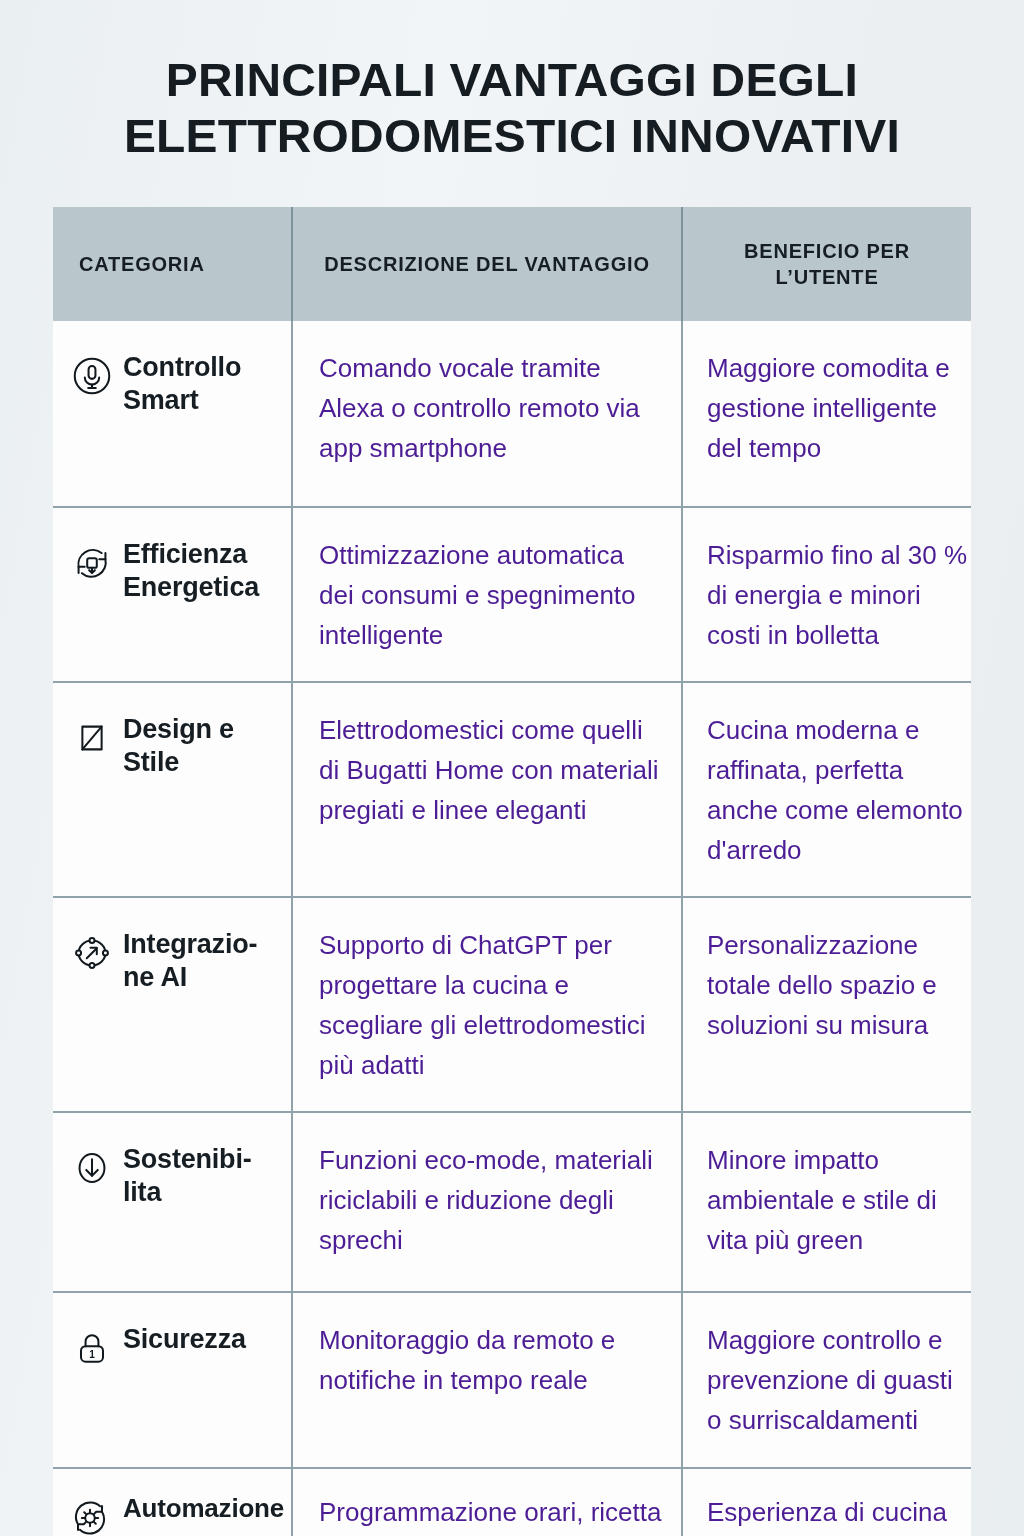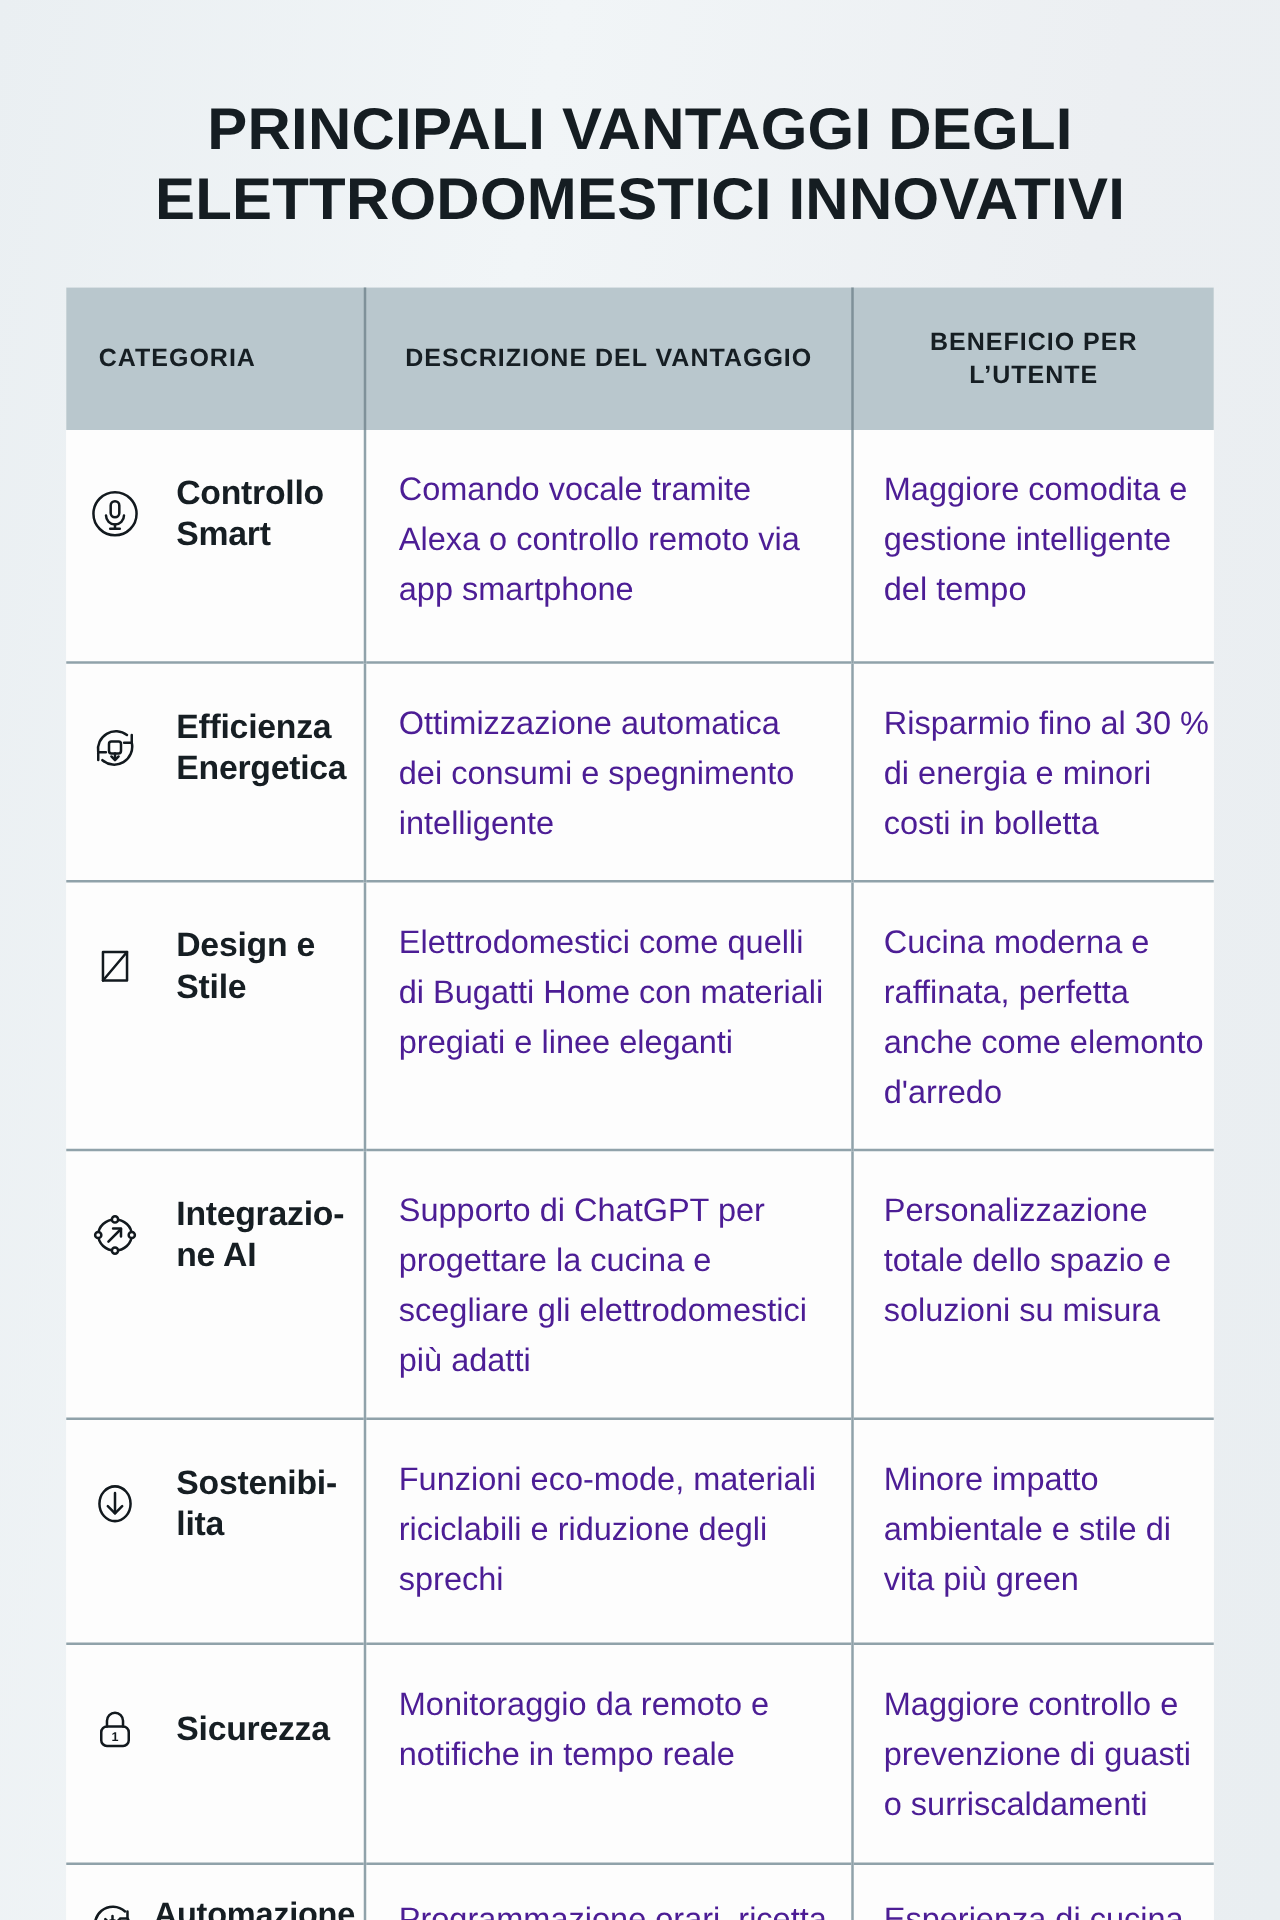--- a/index.html
+++ b/index.html
@@ -30,21 +30,20 @@
     position: relative;
     z-index: 1;
     width: 1024px;
     height: 1536px;
     padding: 0;
   }
 
   
   .title-wrap {
     padding: 52px 52px 0 52px;
-    margin-top: 23px;
   }
 
   .title {
     font-family: "Liberation Sans", sans-serif;
     font-weight: 700;
     font-size: 47px;
     line-height: 1.20;
     letter-spacing: 0.2px;
     color: #151d22;
     text-align: center;
@@ -100,22 +99,22 @@
   tbody td:last-child { border-right: none; }
 
   tbody tr:first-child td { border-top: none; }
 
   
   .cat-cell {
     padding: 30px 8px 26px 14px;
   }
   .cat-inner {
     display: flex;
-    align-items: center;
-    gap: 24px;
+    align-items: flex-start;
+    gap: 6px;
     min-height: 74px;
   }
   .cat-icon {
     flex: 0 0 auto;
     width: 50px;
     height: 50px;
     display: flex;
     align-items: center;
     justify-content: center;
     color: #12191e;

